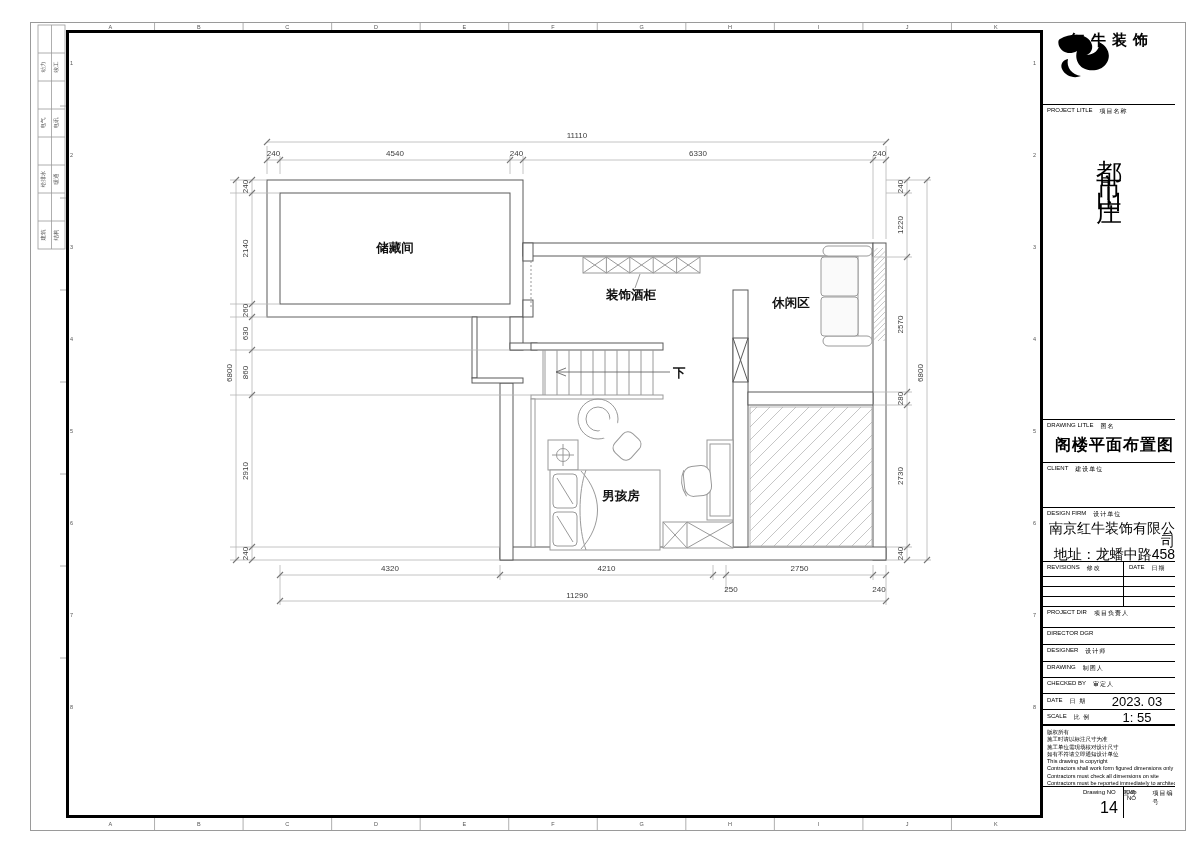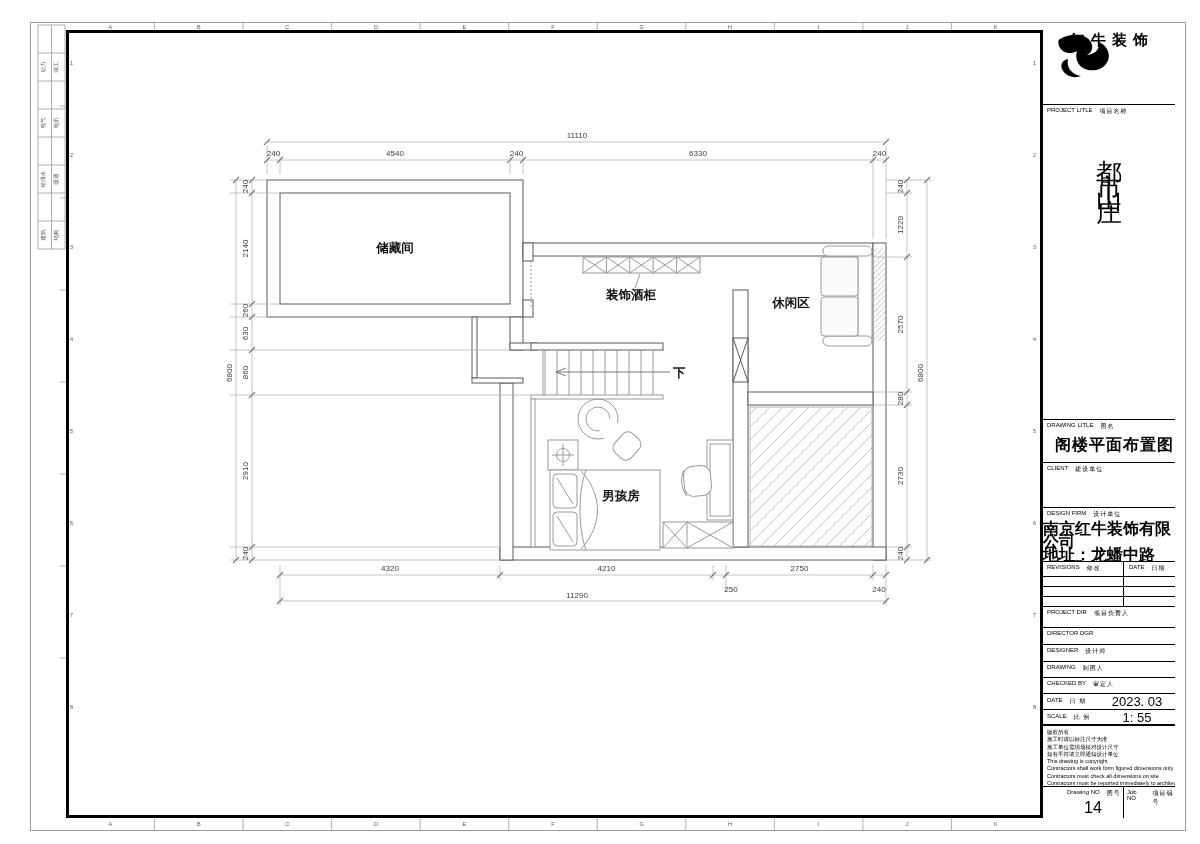--- a/index.html
+++ b/index.html
@@ -30,21 +30,21 @@
   .mini{font-size:6px;color:#000;display:flex;gap:7px;padding:2px 0 0 4px;letter-spacing:0;}
   .mini .cn{letter-spacing:1px;}
   .logoimg{display:block;margin:3px auto 0 auto;}
   .logotxt{text-align:center;font-size:15px;font-weight:700;letter-spacing:6px;padding-left:6px;margin-top:1px;
            font-family:"Liberation Serif","DejaVu Serif",serif;}
   .vert{position:absolute;top:34px;left:50%;transform:translateX(-50%);
         writing-mode:vertical-lr;text-orientation:upright;letter-spacing:13px;font-size:26px;
         font-family:"Liberation Serif","DejaVu Serif",serif;}
   .bigtitle{text-align:center;font-size:16px;letter-spacing:1px;margin-top:4px;font-weight:600;
             font-family:Liberation Sans, sans-serif;padding-left:11px;}
-  .firmline{text-align:left;font-size:16px;font-weight:700;line-height:13px;}
+  .firmline{text-align:right;font-size:14px;font-weight:400;line-height:13px;}
   .firmwrap{margin-top:3px;}
   .vdiv{position:absolute;top:0;bottom:0;left:80px;width:1px;background:#000;}
   .revrow{position:absolute;left:0;width:100%;border-bottom:1px solid #000;box-sizing:border-box;}
   .valrow{display:flex;align-items:center;height:100%;justify-content:center;}
   .valrow .mini{padding-top:0;width:52px;flex:none;}
   .bigval{flex:1;text-align:center;font-size:13px;color:#000;}
   .notes{padding:3px 0 0 4px;}
   .notes div{font-size:5.5px;line-height:7.3px;color:#000;white-space:nowrap;}
   .nocell{position:absolute;top:0;height:100%;box-sizing:border-box;}
   .noval{text-align:center;font-size:16px;margin-top:1px;}
@@ -543,21 +543,21 @@
         <div>施工单位需现场核对设计尺寸</div>
         <div>如有不符请立即通知设计单位</div>
         <div>This drawing is copyright</div>
         <div>Contractors shall work form figured dimensions only</div>
         <div>Contractors must check all dimensions on site</div>
         <div>Contractors must be reported immediately to architects</div>
       </div>
 
     <div class="sec" style="top:757px;height:31px;border-bottom:none;">
       <div class="vdiv"></div>
-      <div class="nocell" style="left:0;width:80px;padding-left:20px;">
+      <div class="nocell" style="left:16px;width:80px;padding-left:20px;">
         <div class="mini">
             <span>Drawing NO</span>
             <span class="cn">图号</span>
           </div>
         <div class="noval">14</div>
       </div>
       <div class="nocell" style="left:80px;width:55px;">
         <div class="mini">
             <span>Job NO</span>
             <span class="cn">项目编号</span>

